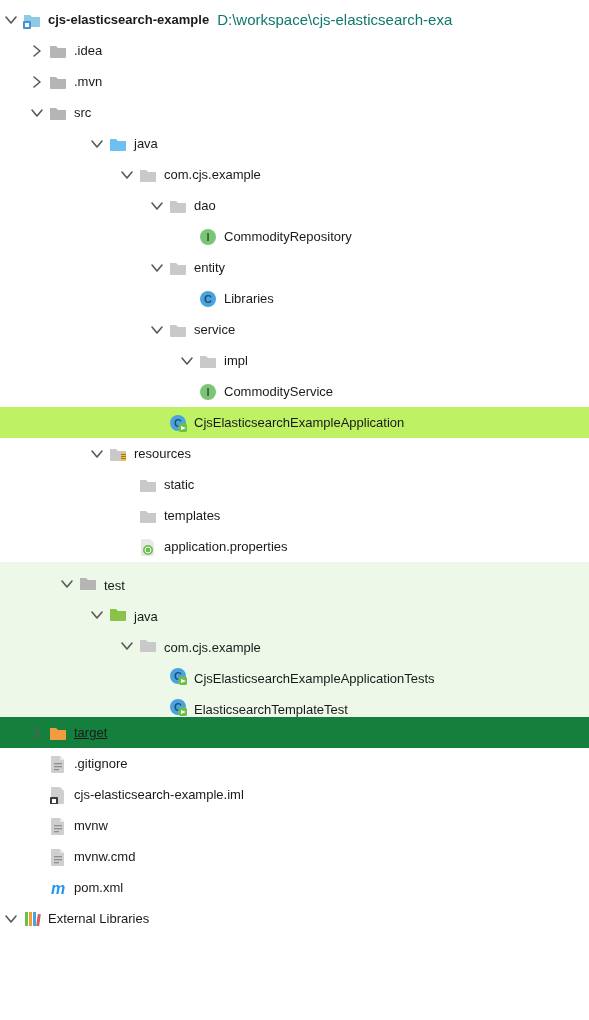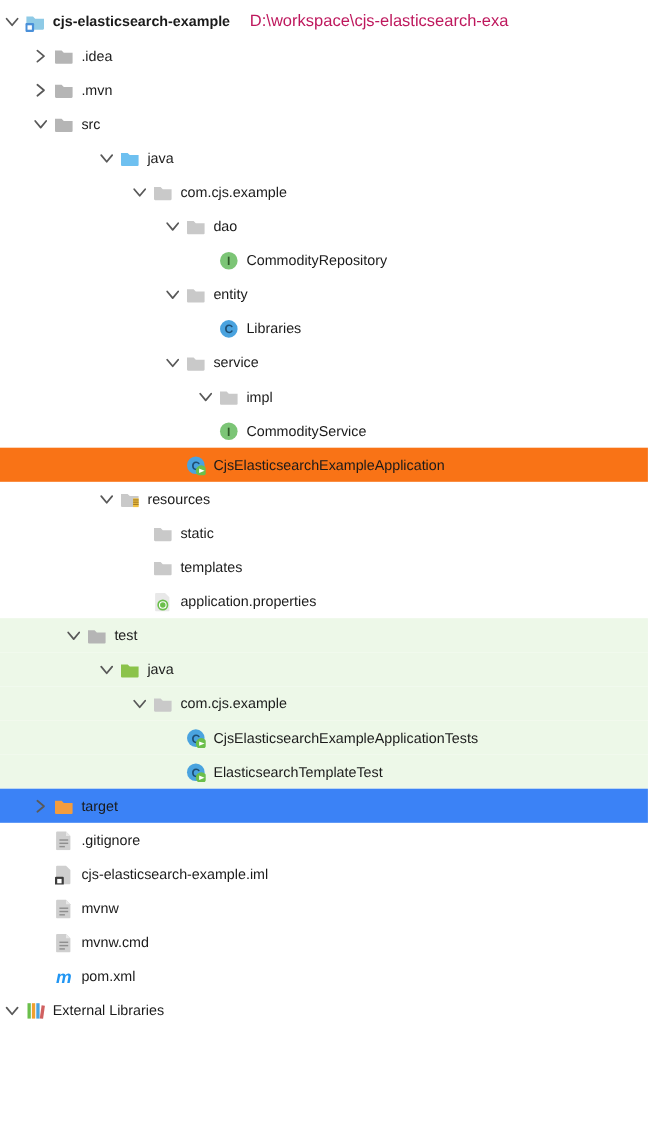--- a/index.html
+++ b/index.html
@@ -17,23 +17,23 @@
     user-select: none;
     padding-top: 4px;
   }
   .row {
     display: flex;
     align-items: center;
     height: 31px;
     white-space: nowrap;
     overflow: hidden;
   }
-  .row.hl-selected { background: #f97316; }
-  .row.hl-green    { background: #edf8e8; }
-  .row.hl-yellow   { background: #3b82f6; }
+  .row.hl-selected { background: #bef264; }
+  .row.hl-green    { background: #edf8e8; align-items: flex-end; }
+  .row.hl-yellow   { background: #15803d; text-decoration: underline; }
   .indent { display:inline-block; flex: 0 0 auto; }
   .arrow {
     width: 18px;
     height: 18px;
     display: inline-flex;
     align-items: center;
     justify-content: center;
     flex: 0 0 auto;
     margin-right: 2px;
   }
@@ -47,23 +47,23 @@
     flex: 0 0 auto;
     margin-right: 6px;
   }
   .icon svg { display:block; }
   .label {
     color: #1a1a1a;
     font-size: 13px;
   }
   .label.bold { font-weight: 600; }
   .hint {
-    color: #be185d;
+    color: #0f766e;
     font-size: 15px;
-    margin-left: 18px;
+    margin-left: 8px;
   }
 </style>
 </head>
 <body>
 
 <svg width="0" height="0" style="position:absolute">
   <defs>
 
     <g id="chev-right">
       <path d="M4 2 L10 7 L4 12" fill="none" stroke="#595959" stroke-width="1.6" stroke-linecap="round" stroke-linejoin="round"></path>

